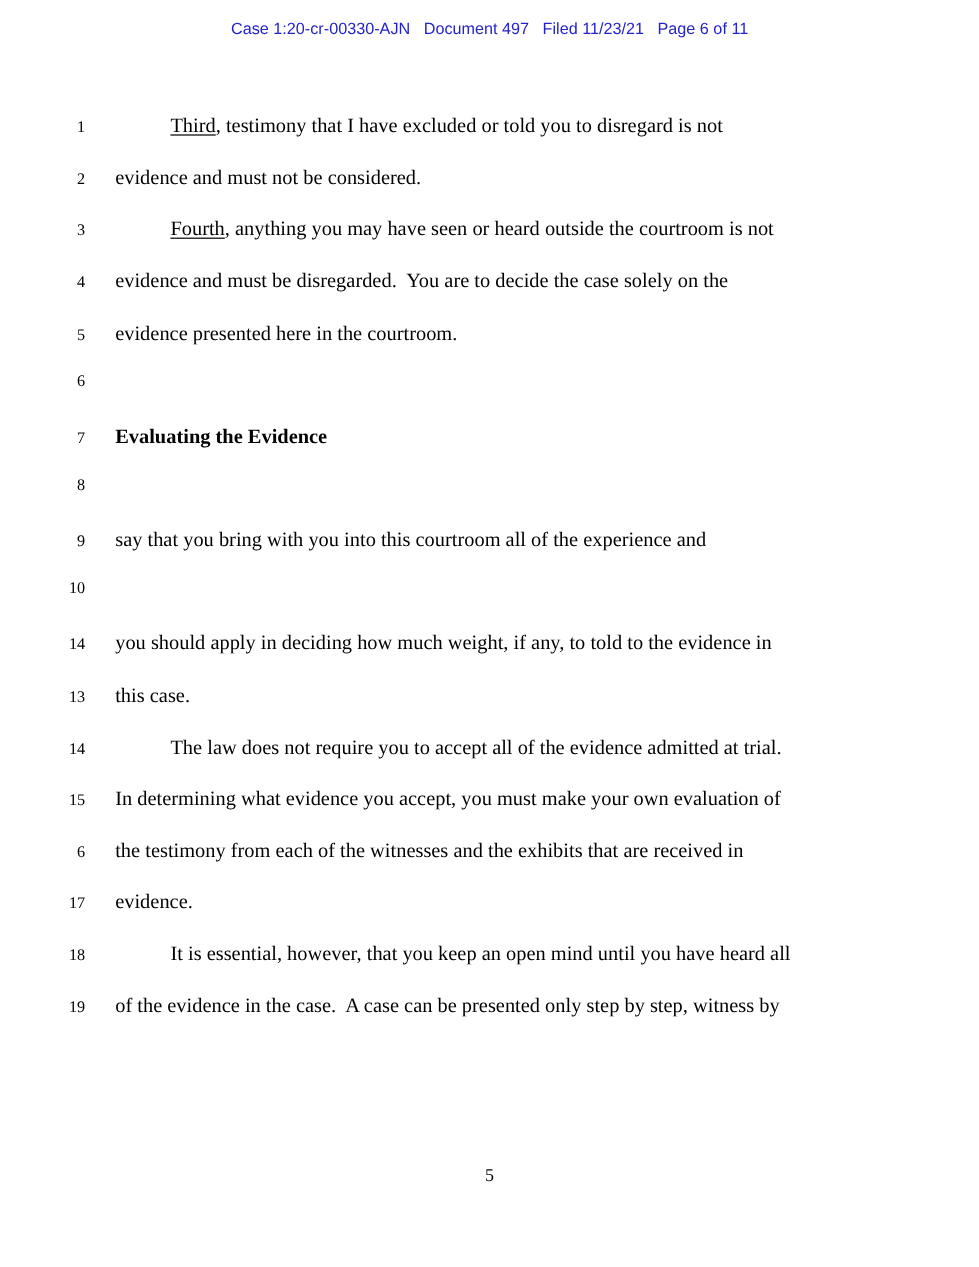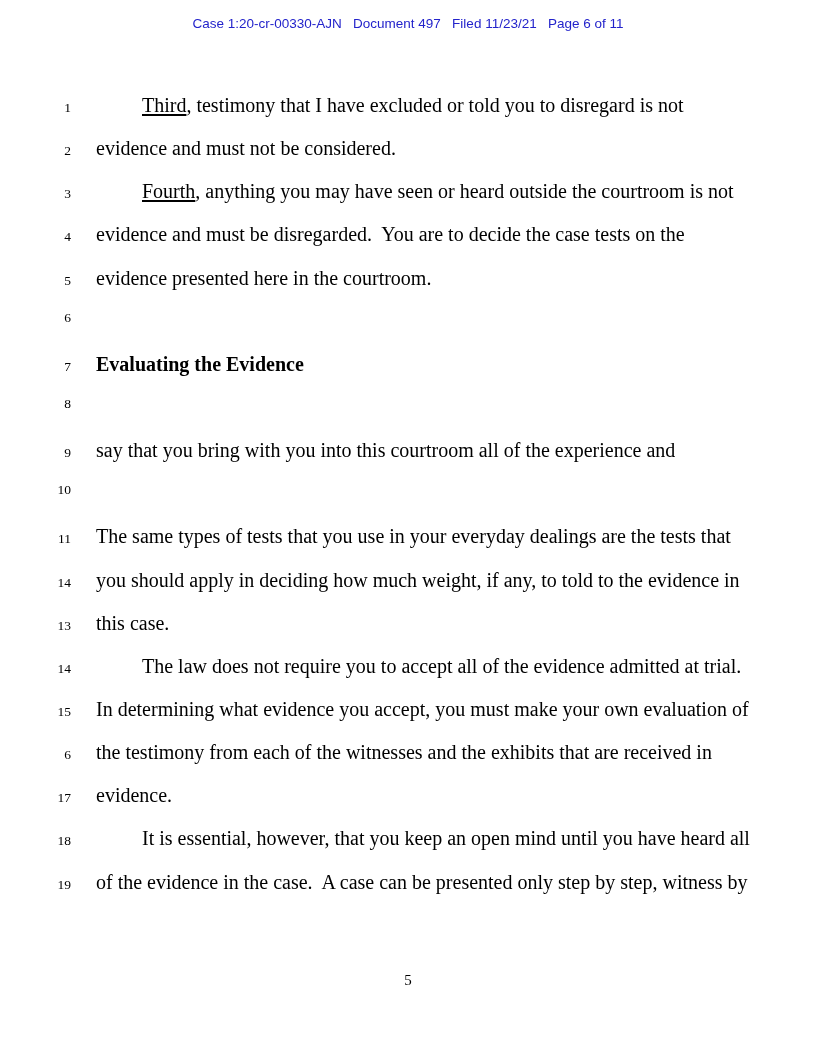--- a/index.html
+++ b/index.html
@@ -39,21 +39,21 @@
     height: 43.15px;
   }
   .line-num {
     flex: 0 0 31px;
     text-align: right;
     font-size: 13.5px;
     white-space: pre;
   }
   .line-text {
     margin-left: 25px;
-    font-size: 20px;
+    font-size: 17px;
     line-height: 22px;
     white-space: pre;
   }
   .line-text.indent {
     padding-left: 46px;
   }
   .line-text.bold {
     font-weight: bold;
     text-align: right;
   }
@@ -84,21 +84,21 @@
       <div class="line">
         <span class="line-num">2</span>
         <span class="line-text"><span>evidence and must not be considered.</span></span>
       </div>
       <div class="line">
         <span class="line-num">3</span>
         <span class="line-text indent"><span class="underline">Fourth</span><span>, anything you may have seen or heard outside the courtroom is not</span></span>
       </div>
       <div class="line">
         <span class="line-num">4</span>
-        <span class="line-text"><span>evidence and must be disregarded.  You are to decide the case tests on the</span></span>
+        <span class="line-text"><span>evidence and must be disregarded.  You are to decide the case solely on the</span></span>
       </div>
       <div class="line">
         <span class="line-num">5</span>
         <span class="line-text"><span>evidence presented here in the courtroom.</span></span>
       </div>
       <div class="line">
         <span class="line-num">6</span>
         <span class="line-text"></span>
       </div>
       <div class="line">
@@ -107,24 +107,20 @@
       </div>
       <div class="line">
         <span class="line-num">8</span>
       </div>
       <div class="line">
         <span class="line-num">9</span>
         <span class="line-text"><span>say that you bring with you into this courtroom all of the experience and</span></span>
       </div>
       <div class="line">
         <span class="line-num">10</span>
-      </div>
-      <div class="line">
-        <span class="line-num">11</span>
-        <span class="line-text"><span>The same types of tests that you use in your everyday dealings are the tests that</span></span>
       </div>
       <div class="line">
         <span class="line-num">14</span>
         <span class="line-text"><span>you should apply in deciding how much weight, if any, to told to the evidence in</span></span>
       </div>
       <div class="line">
         <span class="line-num">13</span>
         <span class="line-text"><span>this case.</span></span>
       </div>
       <div class="line">

